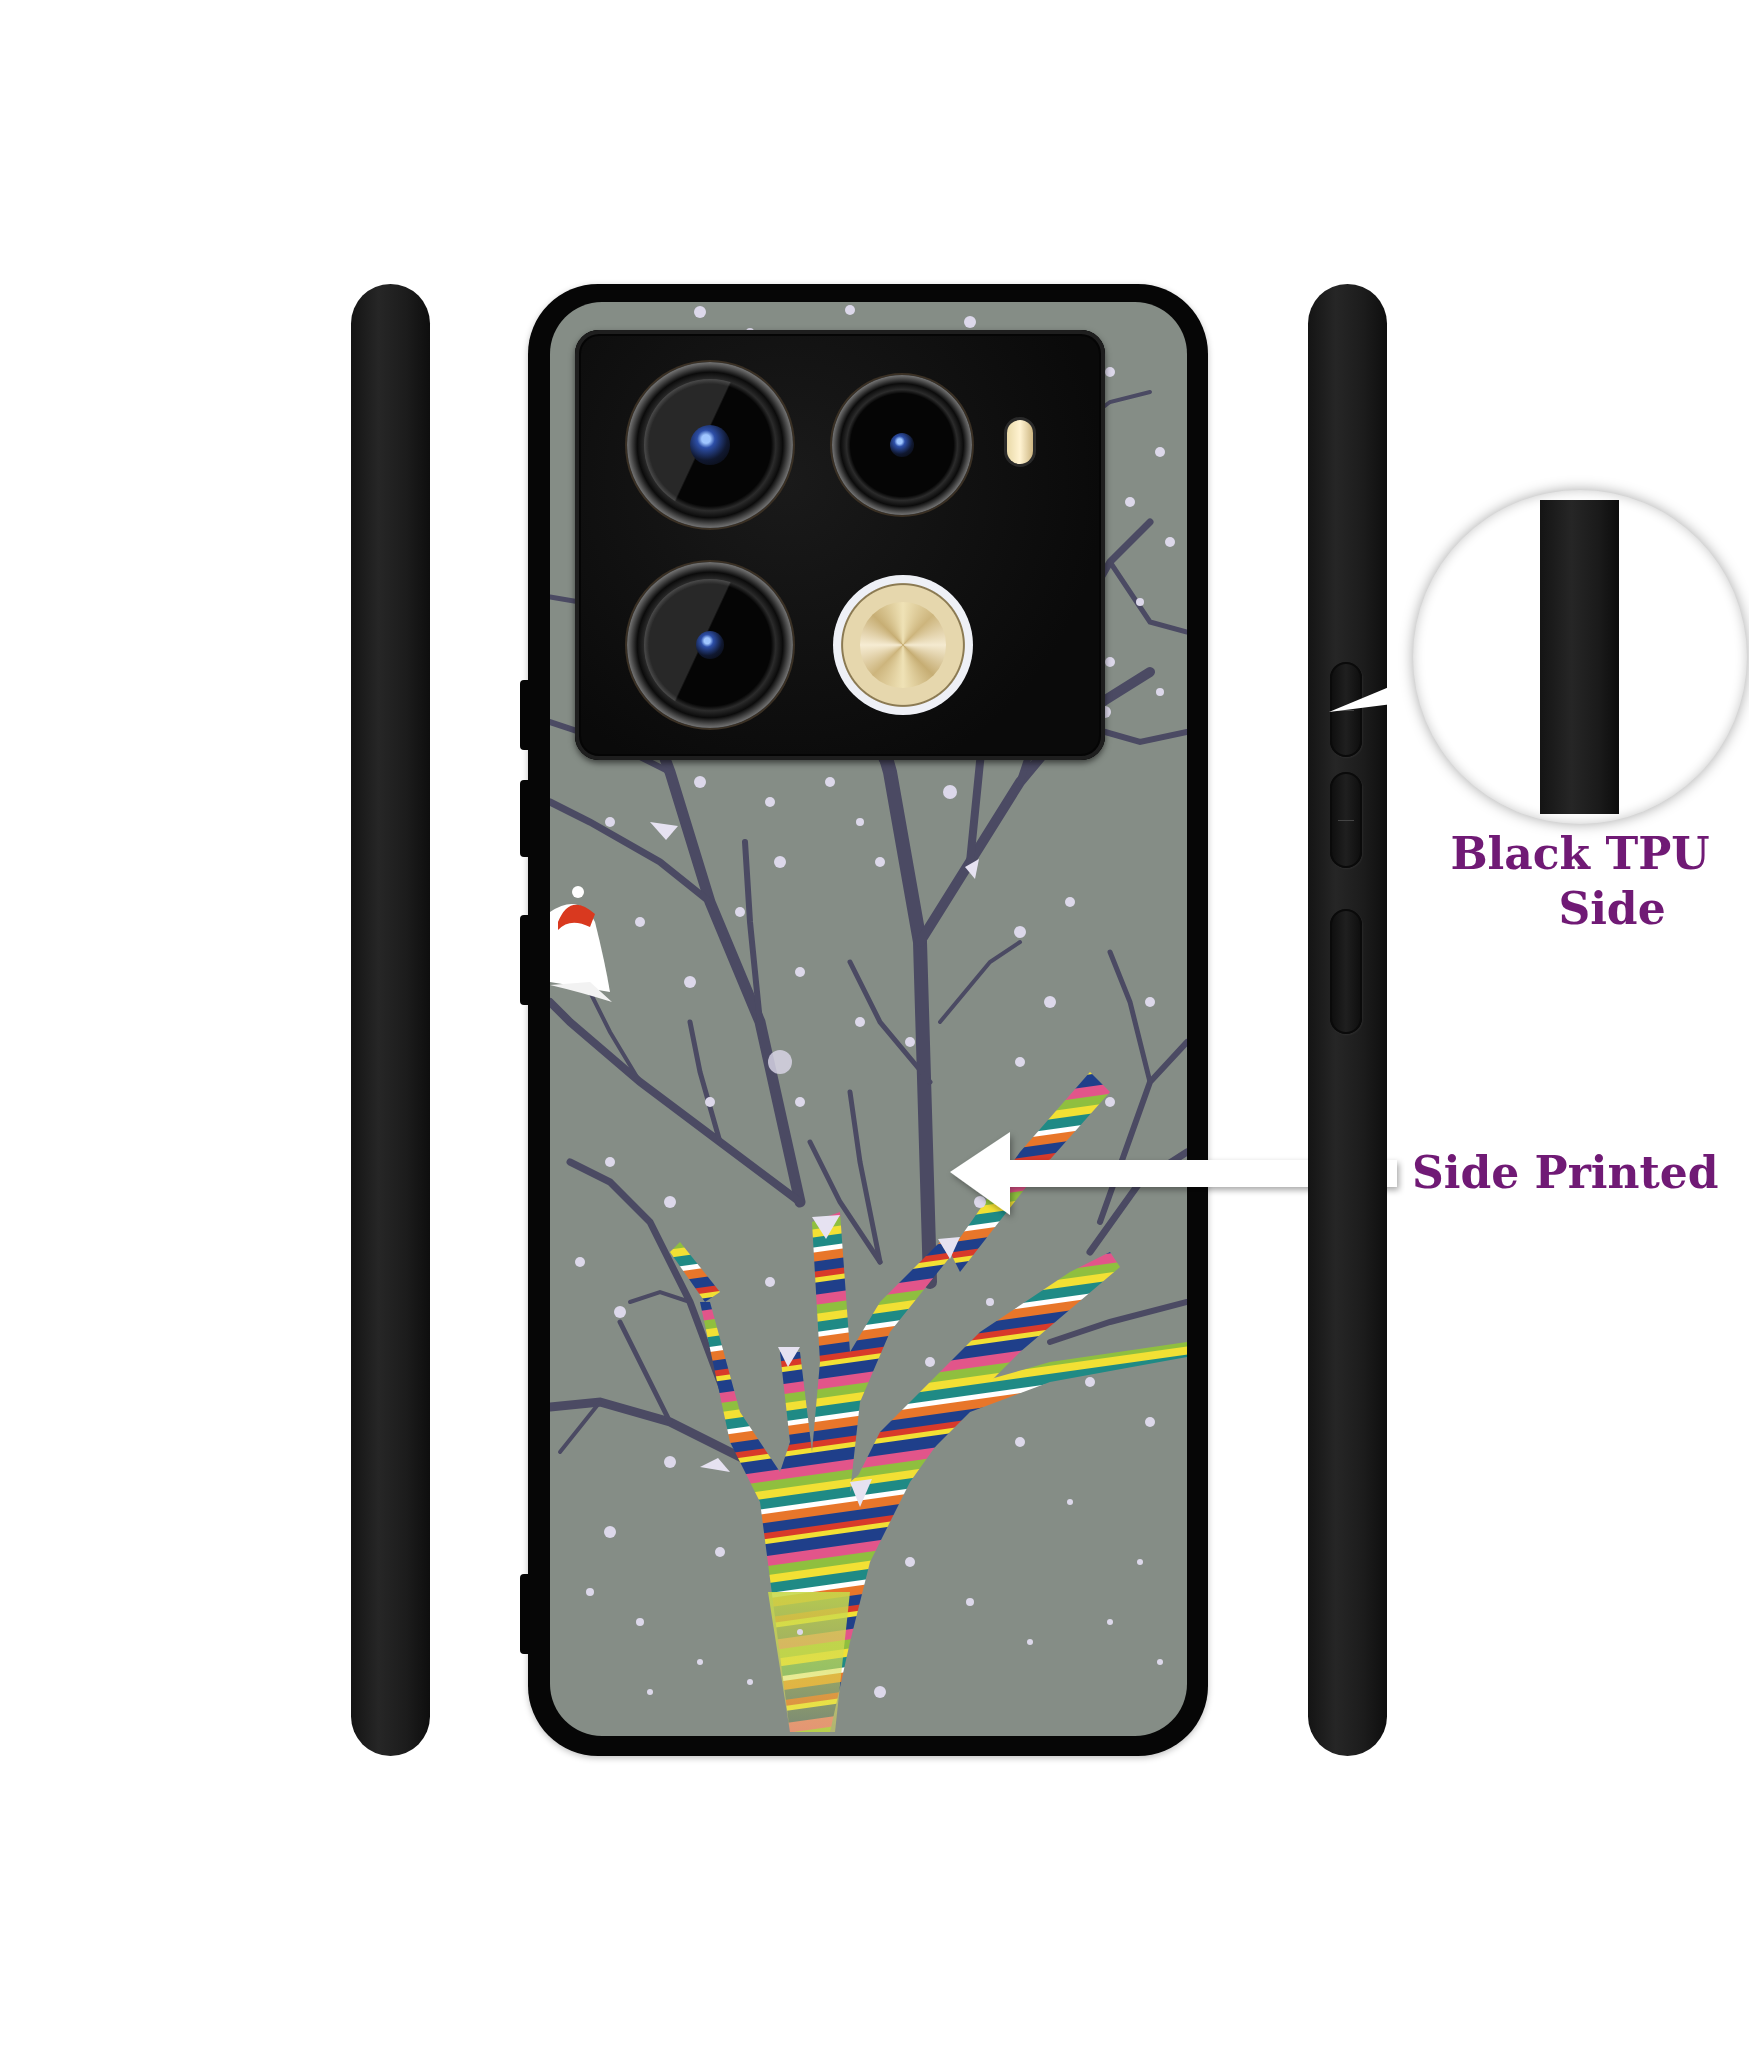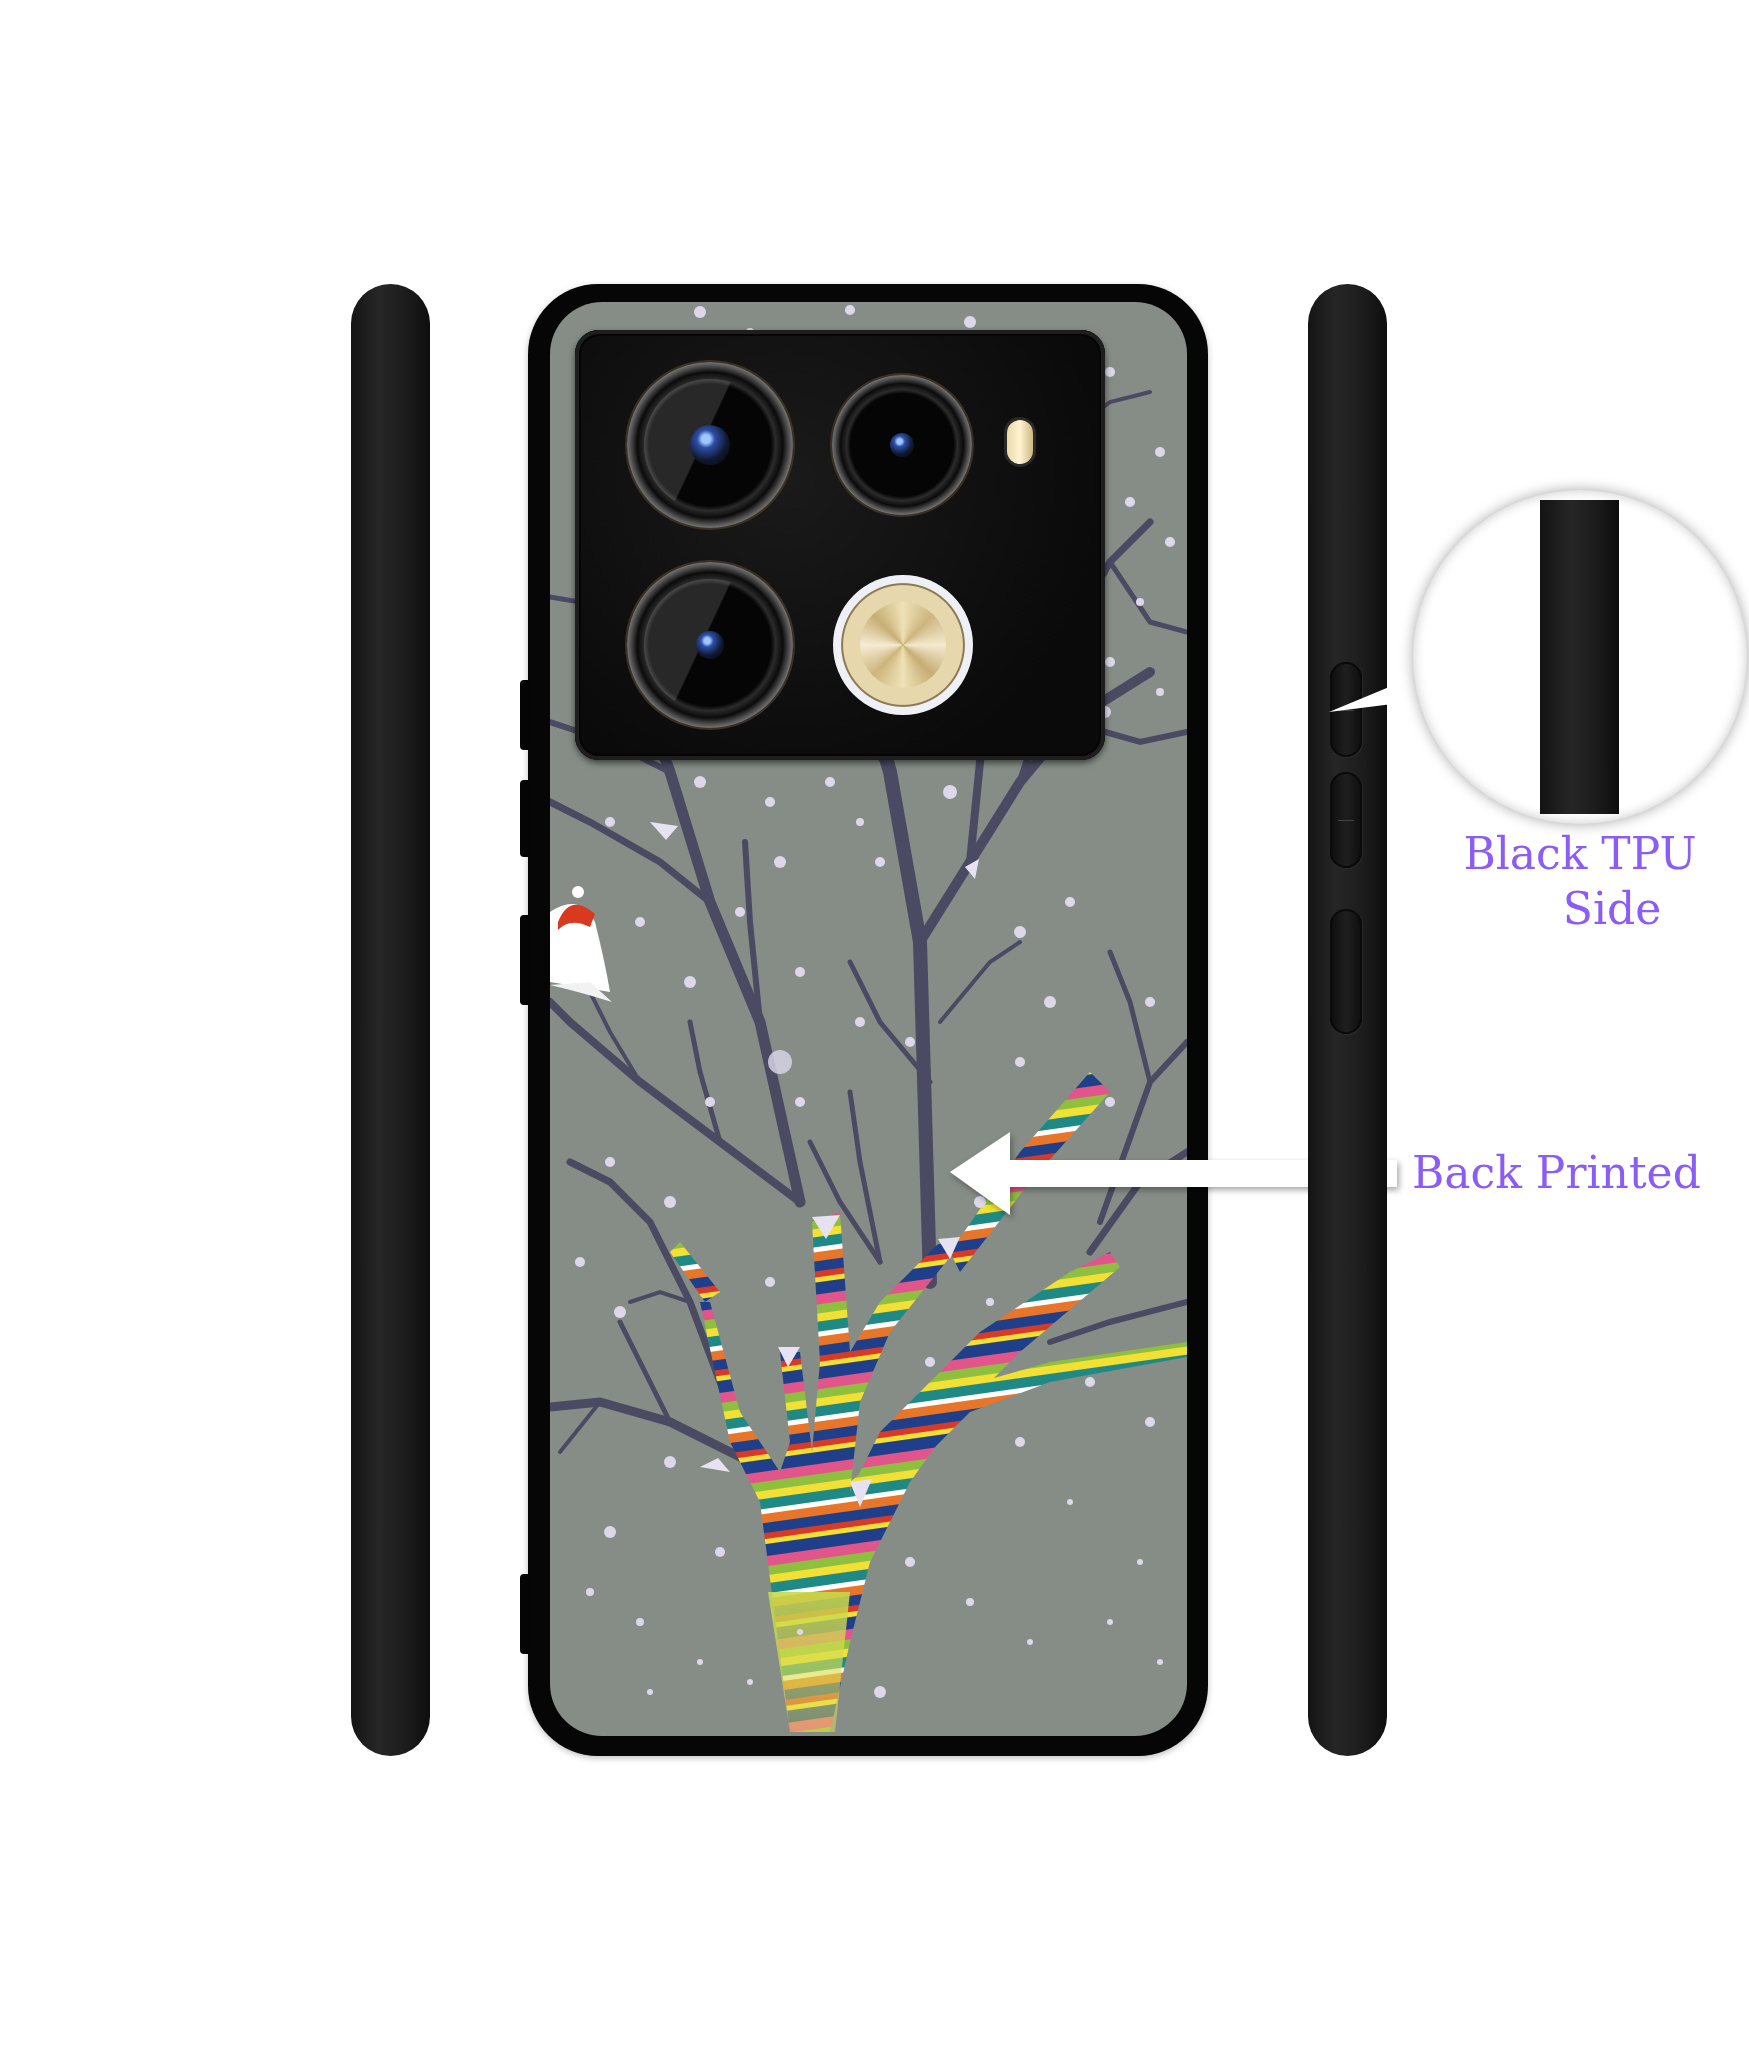--- a/index.html
+++ b/index.html
@@ -72,21 +72,21 @@
     background:#ffffff;
     box-shadow: 0 0 14px rgba(0,0,0,0.35), inset 0 0 12px rgba(0,0,0,0.22);
     overflow:hidden;
   }
   .zoom-circle .bar {
     position:absolute; left:127px; top:10px; width:79px; height:314px;
     background:linear-gradient(90deg,#141414,#262626 40%,#1a1a1a 75%,#0c0c0c);
   }
 
   .label {
-    position:absolute; font-family:"DejaVu Serif", "Liberation Serif", serif; font-weight:normal; color:#8b5cf6;
+    position:absolute; font-family:"DejaVu Serif", "Liberation Serif", serif; font-weight:bold; color:#701a75;
     white-space:nowrap;
   }
 </style>
 </head>
 <body>
 
 <div class="side-bar" style="left:351px; top:284px; height:1472px;"></div>
 
 <div class="case-outer">
   <div class="case-btn" style="top:396px; height:70px;"></div>
@@ -297,13 +297,13 @@
 <svg class="abs" style="left:1325px; top:660px;" width="120" height="70" viewBox="0 0 120 70">
   <path d="M4 52 L105 10 L115 38 Z" fill="#ffffff"></path>
 </svg>
 
 <div class="zoom-circle">
   <div class="bar"></div>
 </div>
 
 <div class="label" style="left:1440px; top:828px; width:280px; text-align:center; font-size:44px;">Black TPU</div>
 <div class="label" style="left:1472px; top:883px; width:280px; text-align:center; font-size:44px;">Side</div>
-<div class="label" style="left:1412px; top:1147px; font-size:44px;">Back Printed</div>
+<div class="label" style="left:1412px; top:1147px; font-size:44px;">Side Printed</div>
 
 </body></html>

